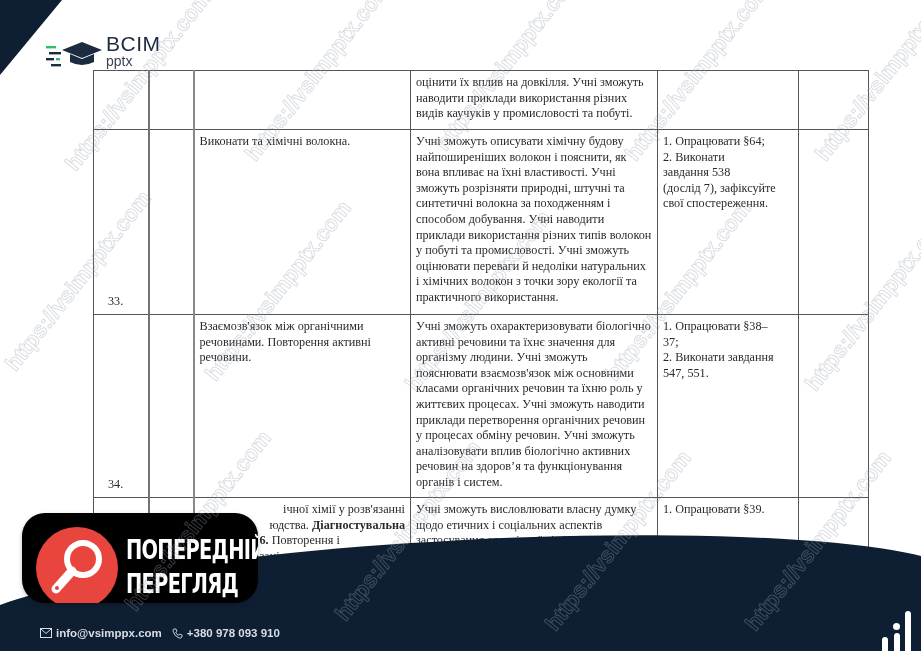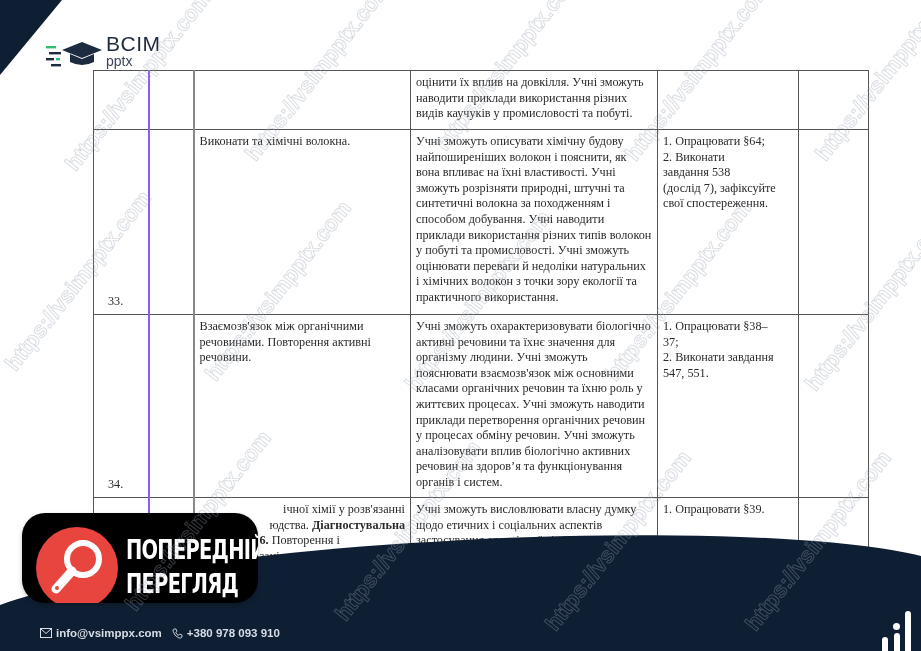--- a/index.html
+++ b/index.html
@@ -24,21 +24,21 @@
   .doc-table {
     position: absolute; left: 93px; top: 70px;
     border-collapse: collapse; table-layout: fixed;
     font-family: "Liberation Serif", "DejaVu Serif", serif;
     font-size: 12.2px; line-height: 15.6px; color: #2a2a2a;
     background: #fff;
   }
   .doc-table td { border: 1px solid #555; vertical-align: top; padding: 4px 5px; }
   .doc-table td.num { vertical-align: bottom; padding: 0 0 4px 14px; }
   .doc-table td.bold-center { text-align: center; font-weight: bold; padding: 1px 0 1px 0; }
-  .doc-table td.gray-left { border-right: 2px solid #8b5cf6; }
+  .doc-table td.gray-left { border-right: 2px solid #737373; }
   .doc-table td.gray-mid { border-right: 2px solid #888; }
   .b { font-weight: bold; }
 
   
   .bottom-band {
     position: absolute; left: -40px; top: 540px; width: 1010px; height: 200px;
     background: #0f1f33;
     border-radius: 50% 50% 0 0 / 34% 34% 0 0;
     transform: rotate(-3deg);
     z-index: 1;

